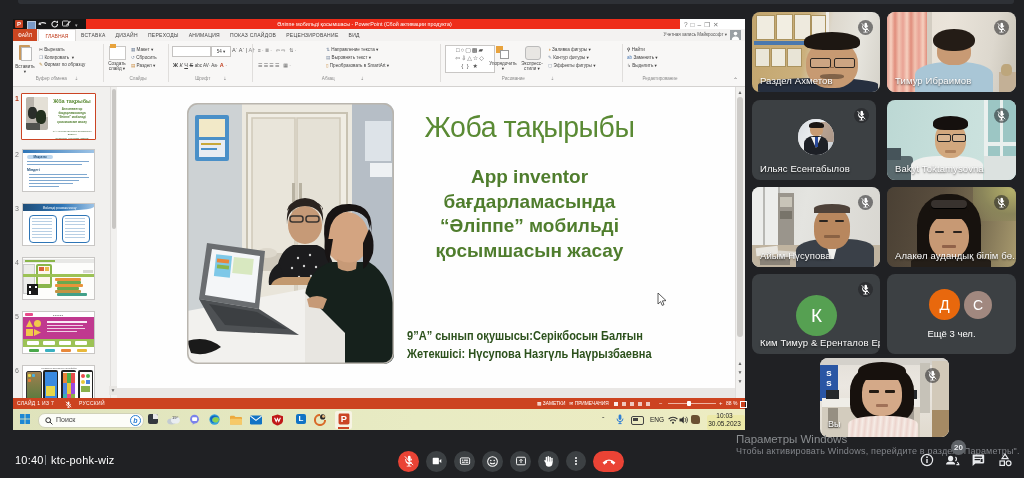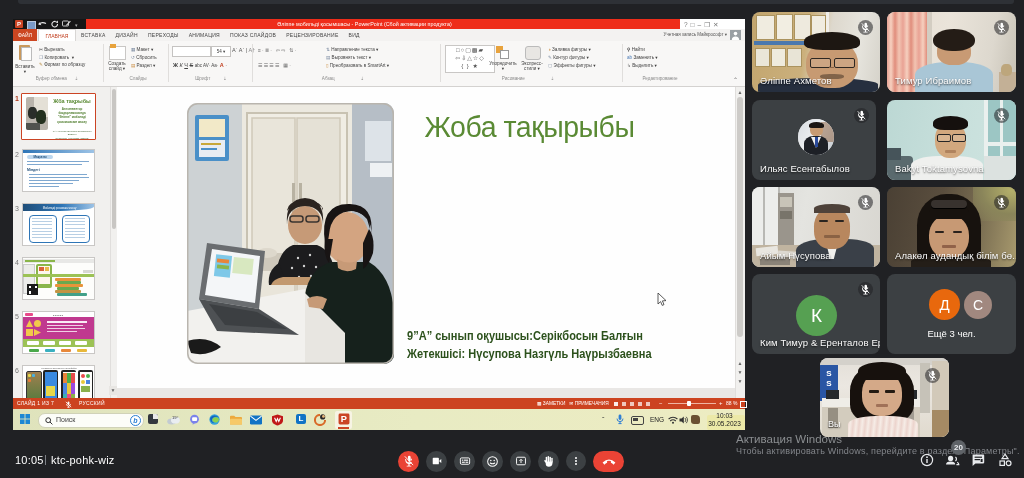--- a/index.html
+++ b/index.html
@@ -206,20 +206,21 @@
       <div class="abs" style="left:63px;top:14px;width:4px;height:4px;background:#4a84e0;"></div>
       <div class="abs" style="left:58px;top:20px;width:9px;height:6px;background:#8ab04a;"></div>
     </div>
     <div class="abs" style="left:97px;top:0;width:7px;height:311px;background:#f1f0ee;border-left:0.5px solid #e0dedc;"></div>
     <div class="abs" style="left:98.5px;top:2px;width:4px;height:140px;background:#c8c6c3;border-radius:2px;"></div>
     <div class="abs" style="left:96px;top:299px;width:8px;height:9px;background:#e8e6e3;color:#666;font-size:5px;text-align:center;line-height:9px;">▼</div>
   </div>
   <div class="abs" style="left:104px;top:68px;width:628px;height:311px;background:#e9e7e5;overflow:hidden;" id="slidearea">
     <div class="abs" style="left:0;top:0;width:618px;height:301px;background:#fefefe;"></div>
     <div class="abs" style="left:240px;top:21px;width:345px;text-align:center;color:#5a8a34;font-size:30px;letter-spacing:-0.5px;transform:scaleX(.95);margin-top:2px;">Жоба тақырыбы</div>
+    <div class="abs" style="left:290px;top:78px;width:245px;text-align:center;color:#4f7d2d;font-size:19px;font-weight:700;line-height:24.5px;">App inventor<br>бағдарламасында<br>“Әліппе” мобильді<br>қосымшасын жасау</div>
     <div class="abs" style="left:290px;top:241px;width:300px;color:#2c511c;font-size:12px;font-weight:700;line-height:17.5px;transform:scaleX(.92);transform-origin:0 0;">9”А” сынып оқушысы:Серікбосын Балғын<br>Жетекшісі: Нүсупова Назгүль Наүрызбаевна</div>
     <svg class="abs" style="left:70px;top:16px;" width="207" height="261" viewBox="0 0 207 261">
       <defs>
           <clipPath id="phc">
             <rect x="0" y="0" width="207" height="261" rx="10"></rect>
           </clipPath>
         </defs>
       <g clip-path="url(#phc)">
         <rect x="0" y="0" width="207" height="261" fill="#cdd2d4"></rect>
         <rect x="55" y="0" width="110" height="261" fill="#ece9e0"></rect>
@@ -416,21 +417,21 @@
   <div class="abs" style="left:52px;top:20px;width:56px;height:18px;background:#1d1712;border-radius:50% 50% 34% 34%;"></div>
   <div class="abs" style="left:58px;top:46px;width:19px;height:8px;border:1.2px solid #2d2722;border-radius:2px;background:rgba(250,250,255,.12);"></div>
   <div class="abs" style="left:82px;top:46px;width:19px;height:8px;border:1.2px solid #2d2722;border-radius:2px;background:rgba(250,250,255,.12);"></div>
   <div class="abs" style="left:77px;top:55px;width:5px;height:1.4px;background:#8a6548;"></div>
   <div class="abs" style="left:68px;top:62px;width:24px;height:5px;background:#69503c;border-radius:40%;opacity:.75;"></div>
   <div class="micoff">
       <svg width="11" height="11" viewBox="0 0 14 14">
         <use href="#micslash"></use>
       </svg>
     </div>
-  <div class="name">Әліппе Ахметов</div>
+  <div class="name">Раздел Ахметов</div>
 </div>
 <div class="tile" id="t2" style="left:887px;top:12px;width:129px;height:80px;">
   <div class="abs" style="left:0;top:0;width:129px;height:80px;background:linear-gradient(100deg,#e6ddd2 0%,#eae4da 45%,#ddd8ce 78%,#c6c1b5 100%);"></div>
   <div class="abs" style="left:0;top:0;width:42px;height:80px;background:repeating-linear-gradient(90deg,#e9a294 0px,#f6d0bf 4px,#e08d7c 8px,#f2c4b2 12px,#e9a294 16px);"></div>
   <div class="abs" style="left:40px;top:0;width:5px;height:80px;background:#d3cdc2;"></div>
   <div class="abs" style="left:28px;top:50px;width:78px;height:30px;background:#a9c6d6;border-radius:42% 42% 0 0;"></div>
   <div class="abs" style="left:50px;top:27px;width:34px;height:26px;background:#c89a74;border-radius:44%;"></div>
   <div class="abs" style="left:46px;top:17px;width:42px;height:22px;background:#241c16;border-radius:50% 50% 46% 46%;"></div>
   <div class="abs" style="left:112px;top:60px;width:17px;height:20px;background:#c3b096;"></div>
   <div class="abs" style="left:114px;top:52px;width:11px;height:12px;background:#bda67c;border-radius:40%;"></div>
@@ -563,21 +564,21 @@
   <div class="abs" style="left:56px;top:46px;width:12px;height:2.6px;background:#8a5a44;border-radius:1px;opacity:.7;"></div>
   <div class="abs" style="left:28px;top:58px;width:70px;height:21px;background:repeating-linear-gradient(96deg,#ecd4cd 0,#f6ece6 3px,#ecd4cd 6px);border-radius:40% 40% 0 0;"></div>
   <div class="micoff" style="top:10px;right:9px;">
       <svg width="11" height="11" viewBox="0 0 14 14">
         <use href="#micslash"></use>
       </svg>
     </div>
   <div class="name" style="font-size:9px;bottom:8px;">Вы</div>
 </div>
 
-<div class="abs" style="left:15px;top:454px;color:#fff;font-size:11px;font-weight:500;letter-spacing:.2px;">10:05</div>
+<div class="abs" style="left:15px;top:454px;color:#fff;font-size:11px;font-weight:500;letter-spacing:.2px;">10:40</div>
 <div class="abs" style="left:44px;top:453px;color:#8a8f94;font-size:11px;">|</div>
 <div class="abs" style="left:51px;top:454px;color:#fff;font-size:11px;font-weight:500;letter-spacing:.2px;">ktc-pohk-wiz</div>
 
 <div class="abs" id="controls" style="left:398px;top:450px;height:22px;display:flex;gap:7px;align-items:center;">
   <div style="width:21px;height:21px;border-radius:50%;background:#ea4335;display:flex;align-items:center;justify-content:center;">
       <svg width="12" height="12" viewBox="0 0 14 14">
         <use href="#micslash"></use>
       </svg>
     </div>
   <div style="width:21px;height:21px;border-radius:50%;background:#3c4043;display:flex;align-items:center;justify-content:center;">
@@ -625,21 +626,21 @@
         <circle cx="7" cy="10.6" r="1.2" fill="#fff"></circle>
       </svg>
     </div>
   <div style="width:31px;height:21px;border-radius:11px;background:#ea4335;display:flex;align-items:center;justify-content:center;">
       <svg width="16" height="16" viewBox="0 0 16 16">
         <path d="M1.6 9.4 Q8 3.6 14.4 9.4 L12.6 11.8 Q11.4 10.2 9.9 9.7 L9.9 8.1 Q8 7.6 6.1 8.1 L6.1 9.7 Q4.6 10.2 3.4 11.8 Z" fill="#fff"></path>
       </svg>
     </div>
 </div>
 
-<div class="abs" style="left:736px;top:433px;color:#8a8d90;font-size:11.5px;">Активация Windows</div>
+<div class="abs" style="left:736px;top:433px;color:#8a8d90;font-size:11.5px;">Параметры Windows</div>
 <div class="abs" style="left:736px;top:446px;color:#82858a;font-size:9px;letter-spacing:.2px;white-space:nowrap;">Чтобы активировать Windows, перейдите в раздел "Параметры".</div>
 
 <div class="abs" id="righticons" style="left:915px;top:440px;width:109px;height:30px;">
   <div class="abs" style="left:36px;top:0;width:15px;height:15px;border-radius:50%;background:#5f6368;color:#e8eaed;font-size:8px;font-weight:600;text-align:center;line-height:15px;">20</div>
   <svg class="abs" style="left:5px;top:13px;" width="14" height="14" viewBox="0 0 14 14">
       <circle cx="7" cy="7" r="5.6" fill="none" stroke="#e8eaed" stroke-width="1.2"></circle>
       <rect x="6.3" y="6" width="1.4" height="4" fill="#e8eaed"></rect>
       <circle cx="7" cy="4.2" r="0.9" fill="#e8eaed"></circle>
     </svg>
   <svg class="abs" style="left:30px;top:13px;" width="15" height="14" viewBox="0 0 15 14">

